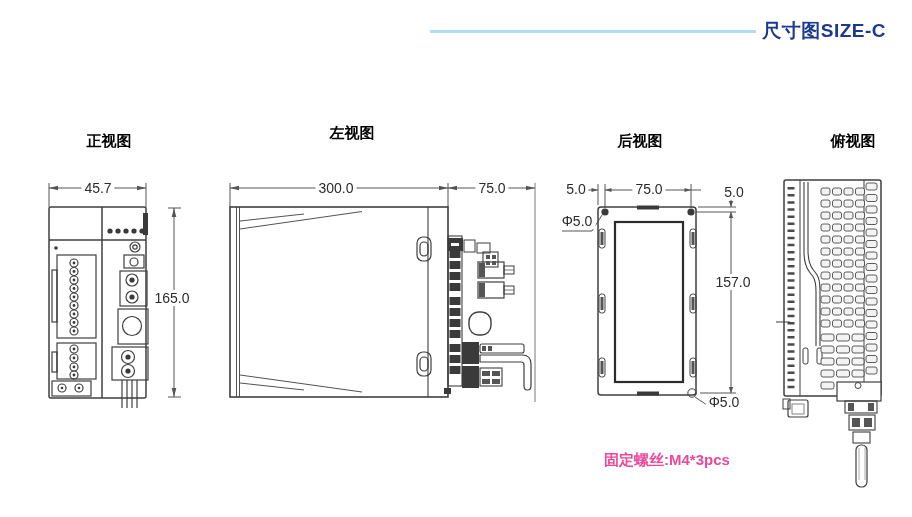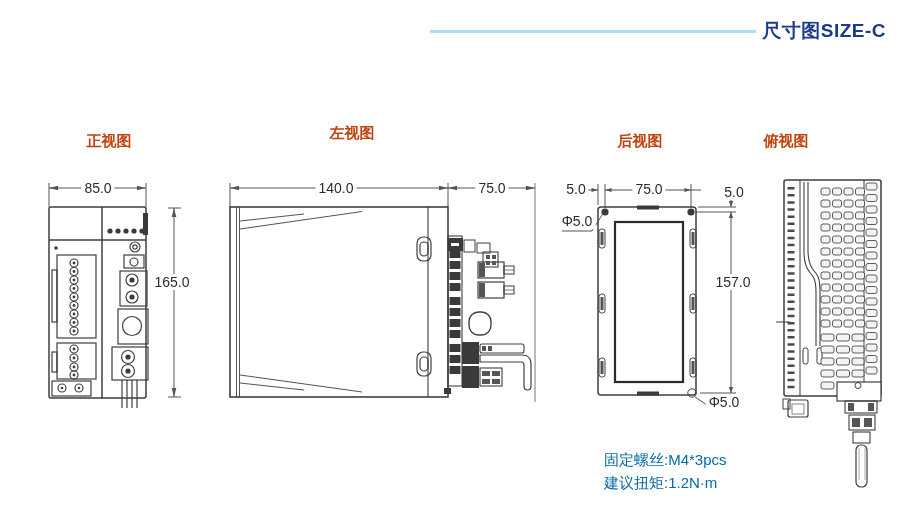--- a/index.html
+++ b/index.html
@@ -1,41 +1,41 @@
 <!DOCTYPE html>
 <html><head>
 <meta charset="utf-8">
 <style>
   html,body{margin:0;padding:0;background:#fff;}
   .canvas{position:relative;width:912px;height:517px;background:#ffffff;overflow:hidden;
           font-family:"Liberation Sans","DejaVu Sans",sans-serif;color:#2b2b2b;}
   .header-line{position:absolute;left:430px;top:30px;width:326px;height:3px;background:#b0ddf6;}
   .header-title{position:absolute;right:26px;top:18px;font-size:19px;font-weight:700;color:#1b3a8e;letter-spacing:0.5px;}
-  .vlabel{position:absolute;transform:translate(-50%,-50%);font-size:15px;font-weight:600;color:#c2410c;white-space:nowrap;}
+  .vlabel{position:absolute;transform:translate(-50%,-50%);font-size:15px;font-weight:600;color:#000000;white-space:nowrap;}
   .dim{position:absolute;transform:translate(-50%,-50%);font-size:14px;color:#2b2b2b;background:#fff;padding:0 3px;white-space:nowrap;}
-  .notes{position:absolute;left:604px;top:448px;font-size:15px;font-weight:400;color:#0369a1;line-height:23px;}
+  .notes{position:absolute;left:604px;top:448px;font-size:15px;font-weight:700;color:#ec4899;line-height:23px;text-align:center;}
   svg{position:absolute;overflow:visible;}
   .ln{stroke:#3f3f3f;fill:none;}
   .dl{stroke:#555;fill:none;stroke-width:1;}
   .ar{fill:#555;stroke:none;}
   .dk{fill:#3a3a3a;stroke:none;}
   .slot{fill:#f3f3f3;stroke:#4a4a4a;stroke-width:0.9;}
 </style>
 </head>
 <body>
 
 <div class="canvas">
 
   <div class="header-line"></div>
   <div class="header-title">尺寸图SIZE-C</div>
 
   <div class="vlabel" style="left:109px;top:141px">正视图</div>
   <div class="vlabel" style="left:352px;top:133px">左视图</div>
   <div class="vlabel" style="left:640px;top:141px">后视图</div>
-  <div class="vlabel" style="left:786px;top:141px">俯视图</div>
+  <div class="vlabel" style="left:853px;top:141px">俯视图</div>
 
   <svg style="left:40px;top:178px" width="170" height="240" viewBox="0 0 170 240">
     <g class="dl">
       <line x1="9" y1="5" x2="9" y2="29"></line>
         <line x1="106" y1="5" x2="106" y2="29"></line>
       <line x1="9" y1="10" x2="106" y2="10"></line>
       <line x1="128" y1="30" x2="141" y2="30"></line>
         <line x1="128" y1="219" x2="141" y2="219"></line>
       <line x1="134" y1="30" x2="134" y2="219"></line>
     </g>
@@ -110,22 +110,22 @@
         <circle cx="34" cy="189" r="1.4"></circle>
         <circle cx="34" cy="197" r="1.4"></circle>
         <circle cx="22" cy="210" r="1.3"></circle>
         <circle cx="39" cy="210" r="1.3"></circle>
         <circle cx="92" cy="102" r="2.6"></circle>
         <circle cx="92" cy="119" r="2.6"></circle>
         <circle cx="88" cy="179" r="2.6"></circle>
         <circle cx="88" cy="193" r="2.6"></circle>
       </g>
   </svg>
-  <span class="dim" style="left:98px;top:188px">85.0</span>
-  <span class="dim" style="left:172px;top:282px">165.0</span>
+  <span class="dim" style="left:98px;top:188px">45.7</span>
+  <span class="dim" style="left:172px;top:298px">165.0</span>
 
   <svg style="left:220px;top:178px" width="325" height="235" viewBox="0 0 325 235">
     <g class="dl">
       <line x1="10" y1="5" x2="10" y2="29"></line>
         <line x1="228" y1="5" x2="228" y2="29"></line>
       <line x1="315" y1="5" x2="315" y2="224" stroke-width="0.8"></line>
       <line x1="10" y1="10" x2="315" y2="10"></line>
     </g>
     <polygon class="ar" points="10,10 19,7.7 19,12.3"></polygon>
       <polygon class="ar" points="228,10 219,7.7 219,12.3"></polygon>
@@ -192,21 +192,21 @@
         <rect x="259" y="105" width="6" height="14"></rect>
         <rect x="262" y="168" width="4" height="5"></rect>
         <rect x="268" y="168" width="4" height="5"></rect>
         <rect x="262" y="193" width="8" height="5"></rect>
         <rect x="272" y="193" width="8" height="5"></rect>
         <rect x="262" y="201" width="8" height="5"></rect>
         <rect x="272" y="201" width="8" height="5"></rect>
       </g>
     <path d="M260,177 H302 Q311,177 311,186 V208 Q311,212 307.5,212 Q304,212 304,208 V187 Q304,184 301,184 H260 Z" fill="#fff" stroke="#3f3f3f" stroke-width="1.2"></path>
   </svg>
-  <span class="dim" style="left:336px;top:188px">140.0</span>
+  <span class="dim" style="left:336px;top:188px">300.0</span>
   <span class="dim" style="left:492px;top:188px">75.0</span>
 
   <svg style="left:555px;top:178px" width="205" height="240" viewBox="0 0 205 240">
     <g class="dl">
       <line x1="43" y1="6" x2="43" y2="27"></line>
         <line x1="50" y1="6" x2="50" y2="30"></line>
         <line x1="136" y1="6" x2="136" y2="30"></line>
       <line x1="28" y1="12" x2="43" y2="12"></line>
         <line x1="50" y1="12" x2="136" y2="12"></line>
         <line x1="136" y1="12" x2="146" y2="12"></line>
@@ -365,16 +365,15 @@
         <rect x="98" y="228" width="6" height="8"></rect>
         <rect x="82" y="243" width="8" height="9"></rect>
         <rect x="94" y="243" width="8" height="9"></rect>
       </g>
     <line x1="89" y1="273" x2="89" y2="305" stroke="#888" stroke-width="0.7"></line>
     <line x1="95" y1="273" x2="95" y2="305" stroke="#888" stroke-width="0.7"></line>
   </svg>
 
   <div class="notes">
     <div>固定螺丝:M4*3pcs</div>
-    <div>建议扭矩:1.2N·m</div>
   </div>
 
 </div>
 
 </body></html>

